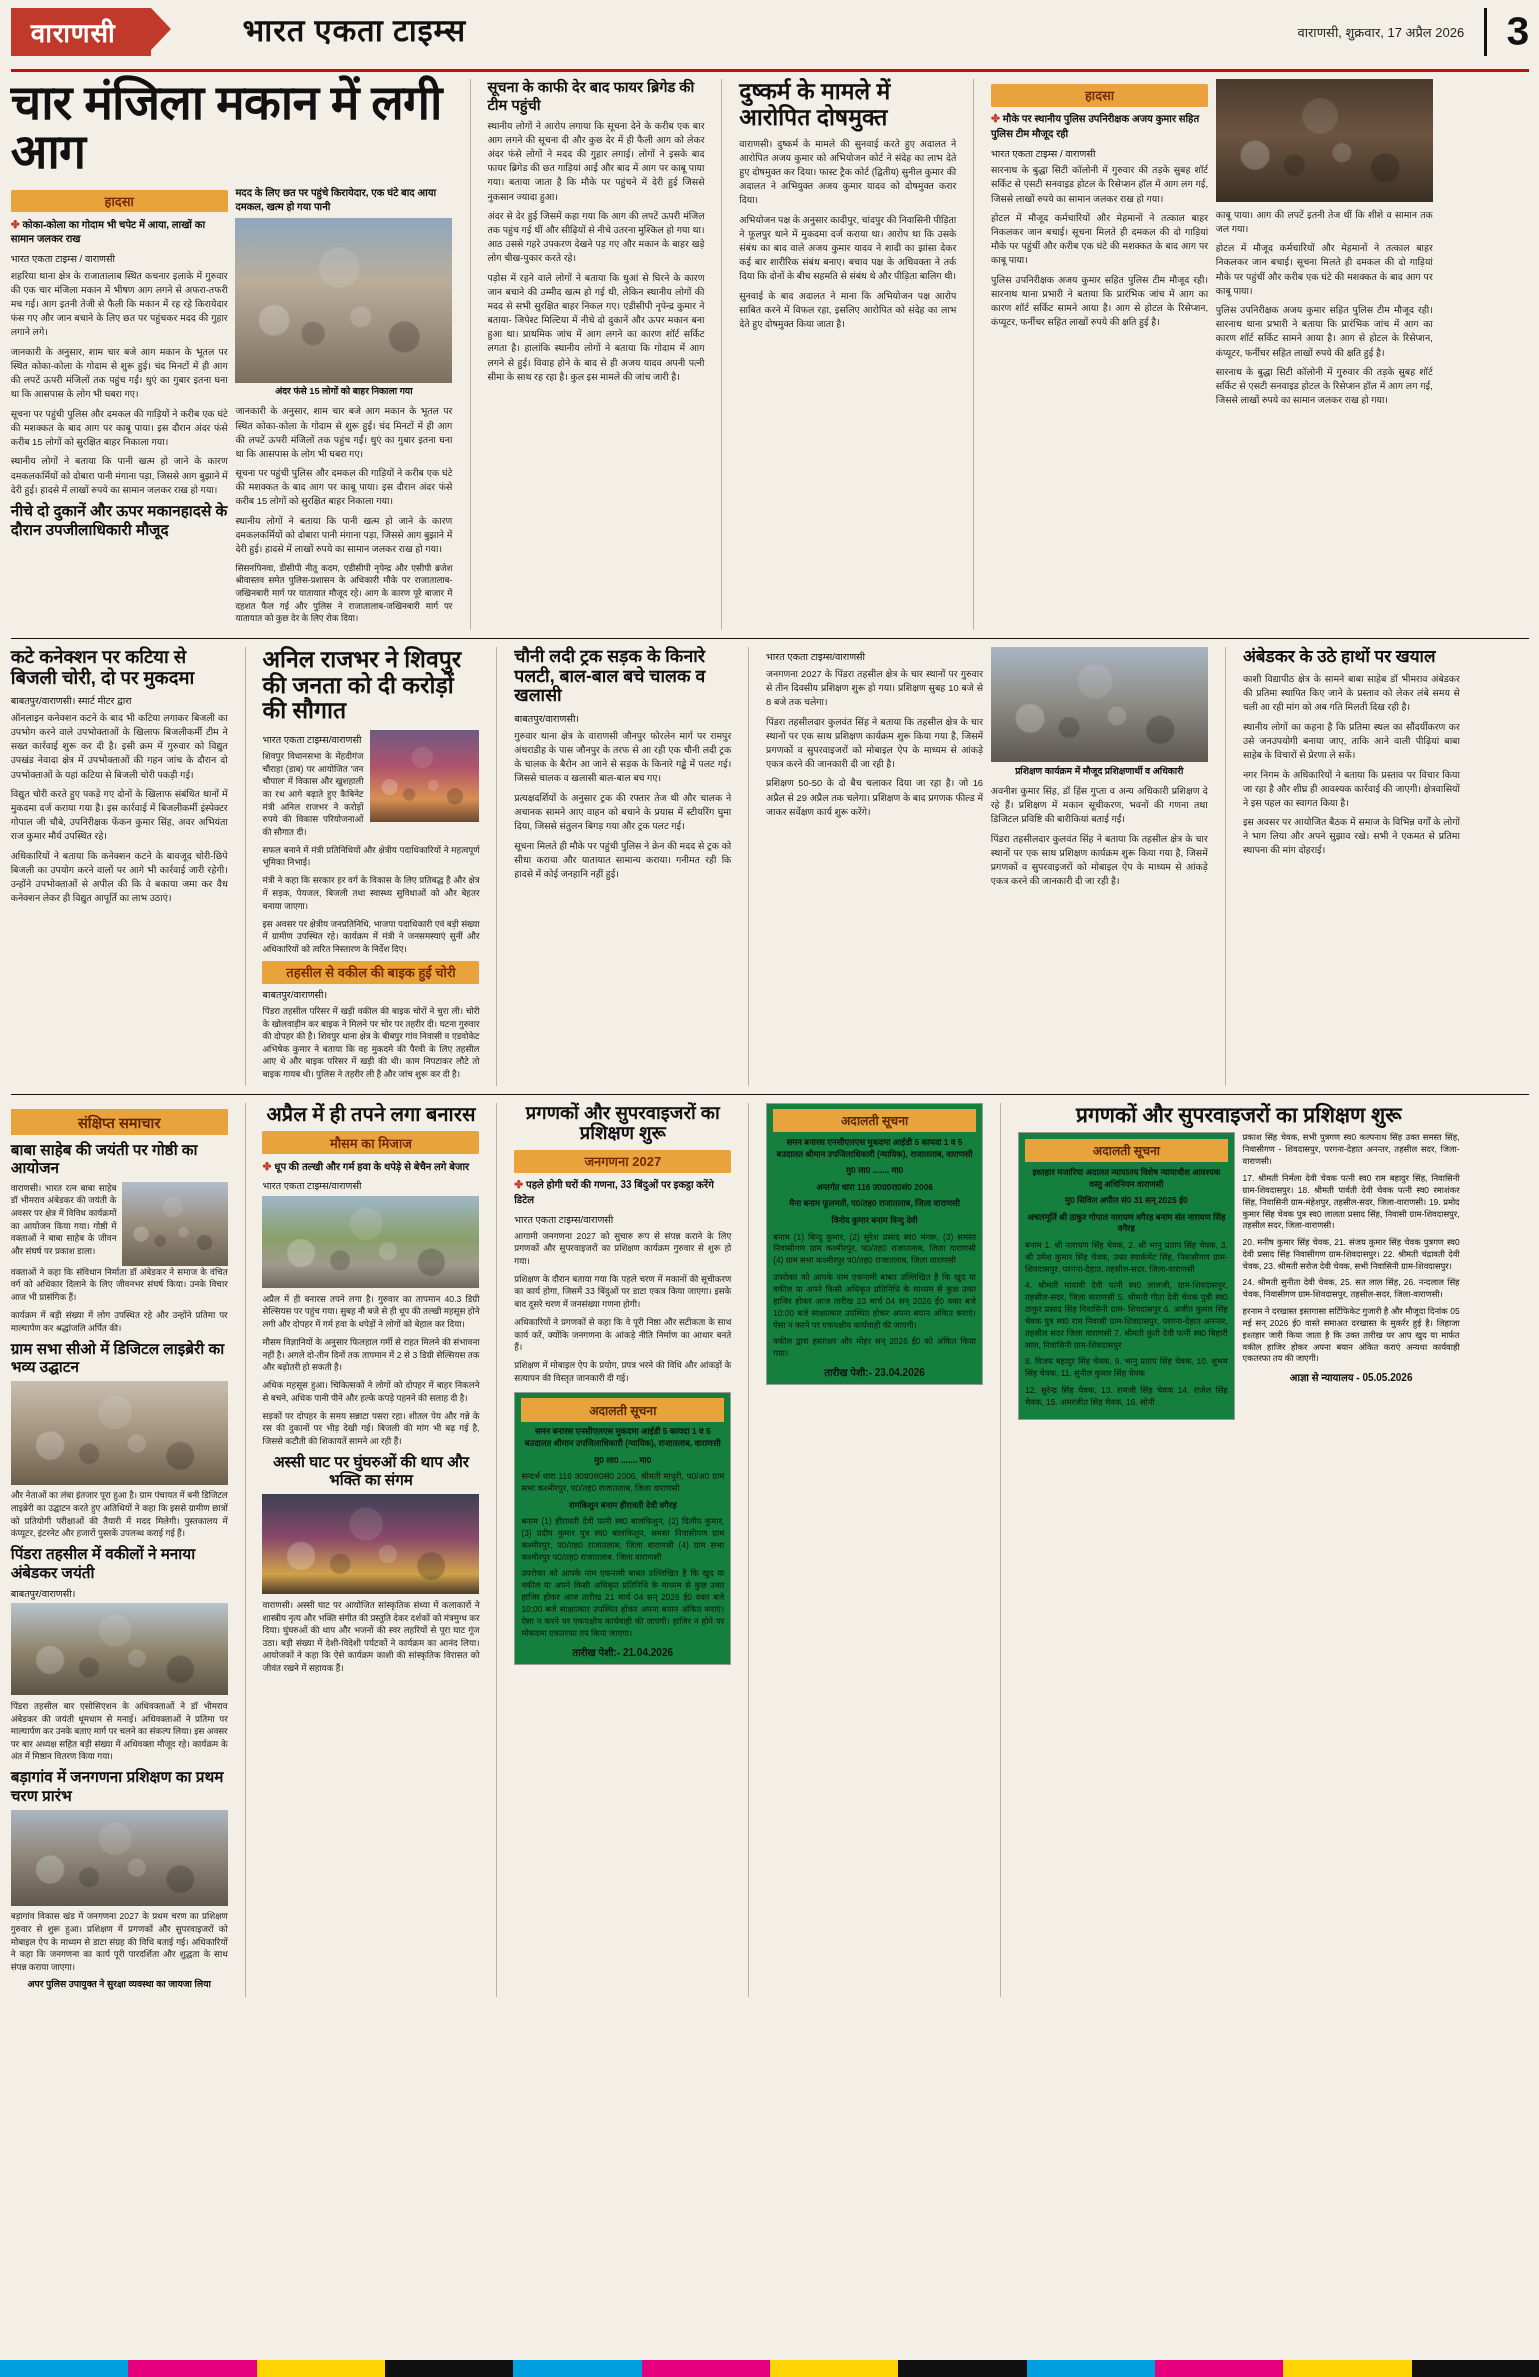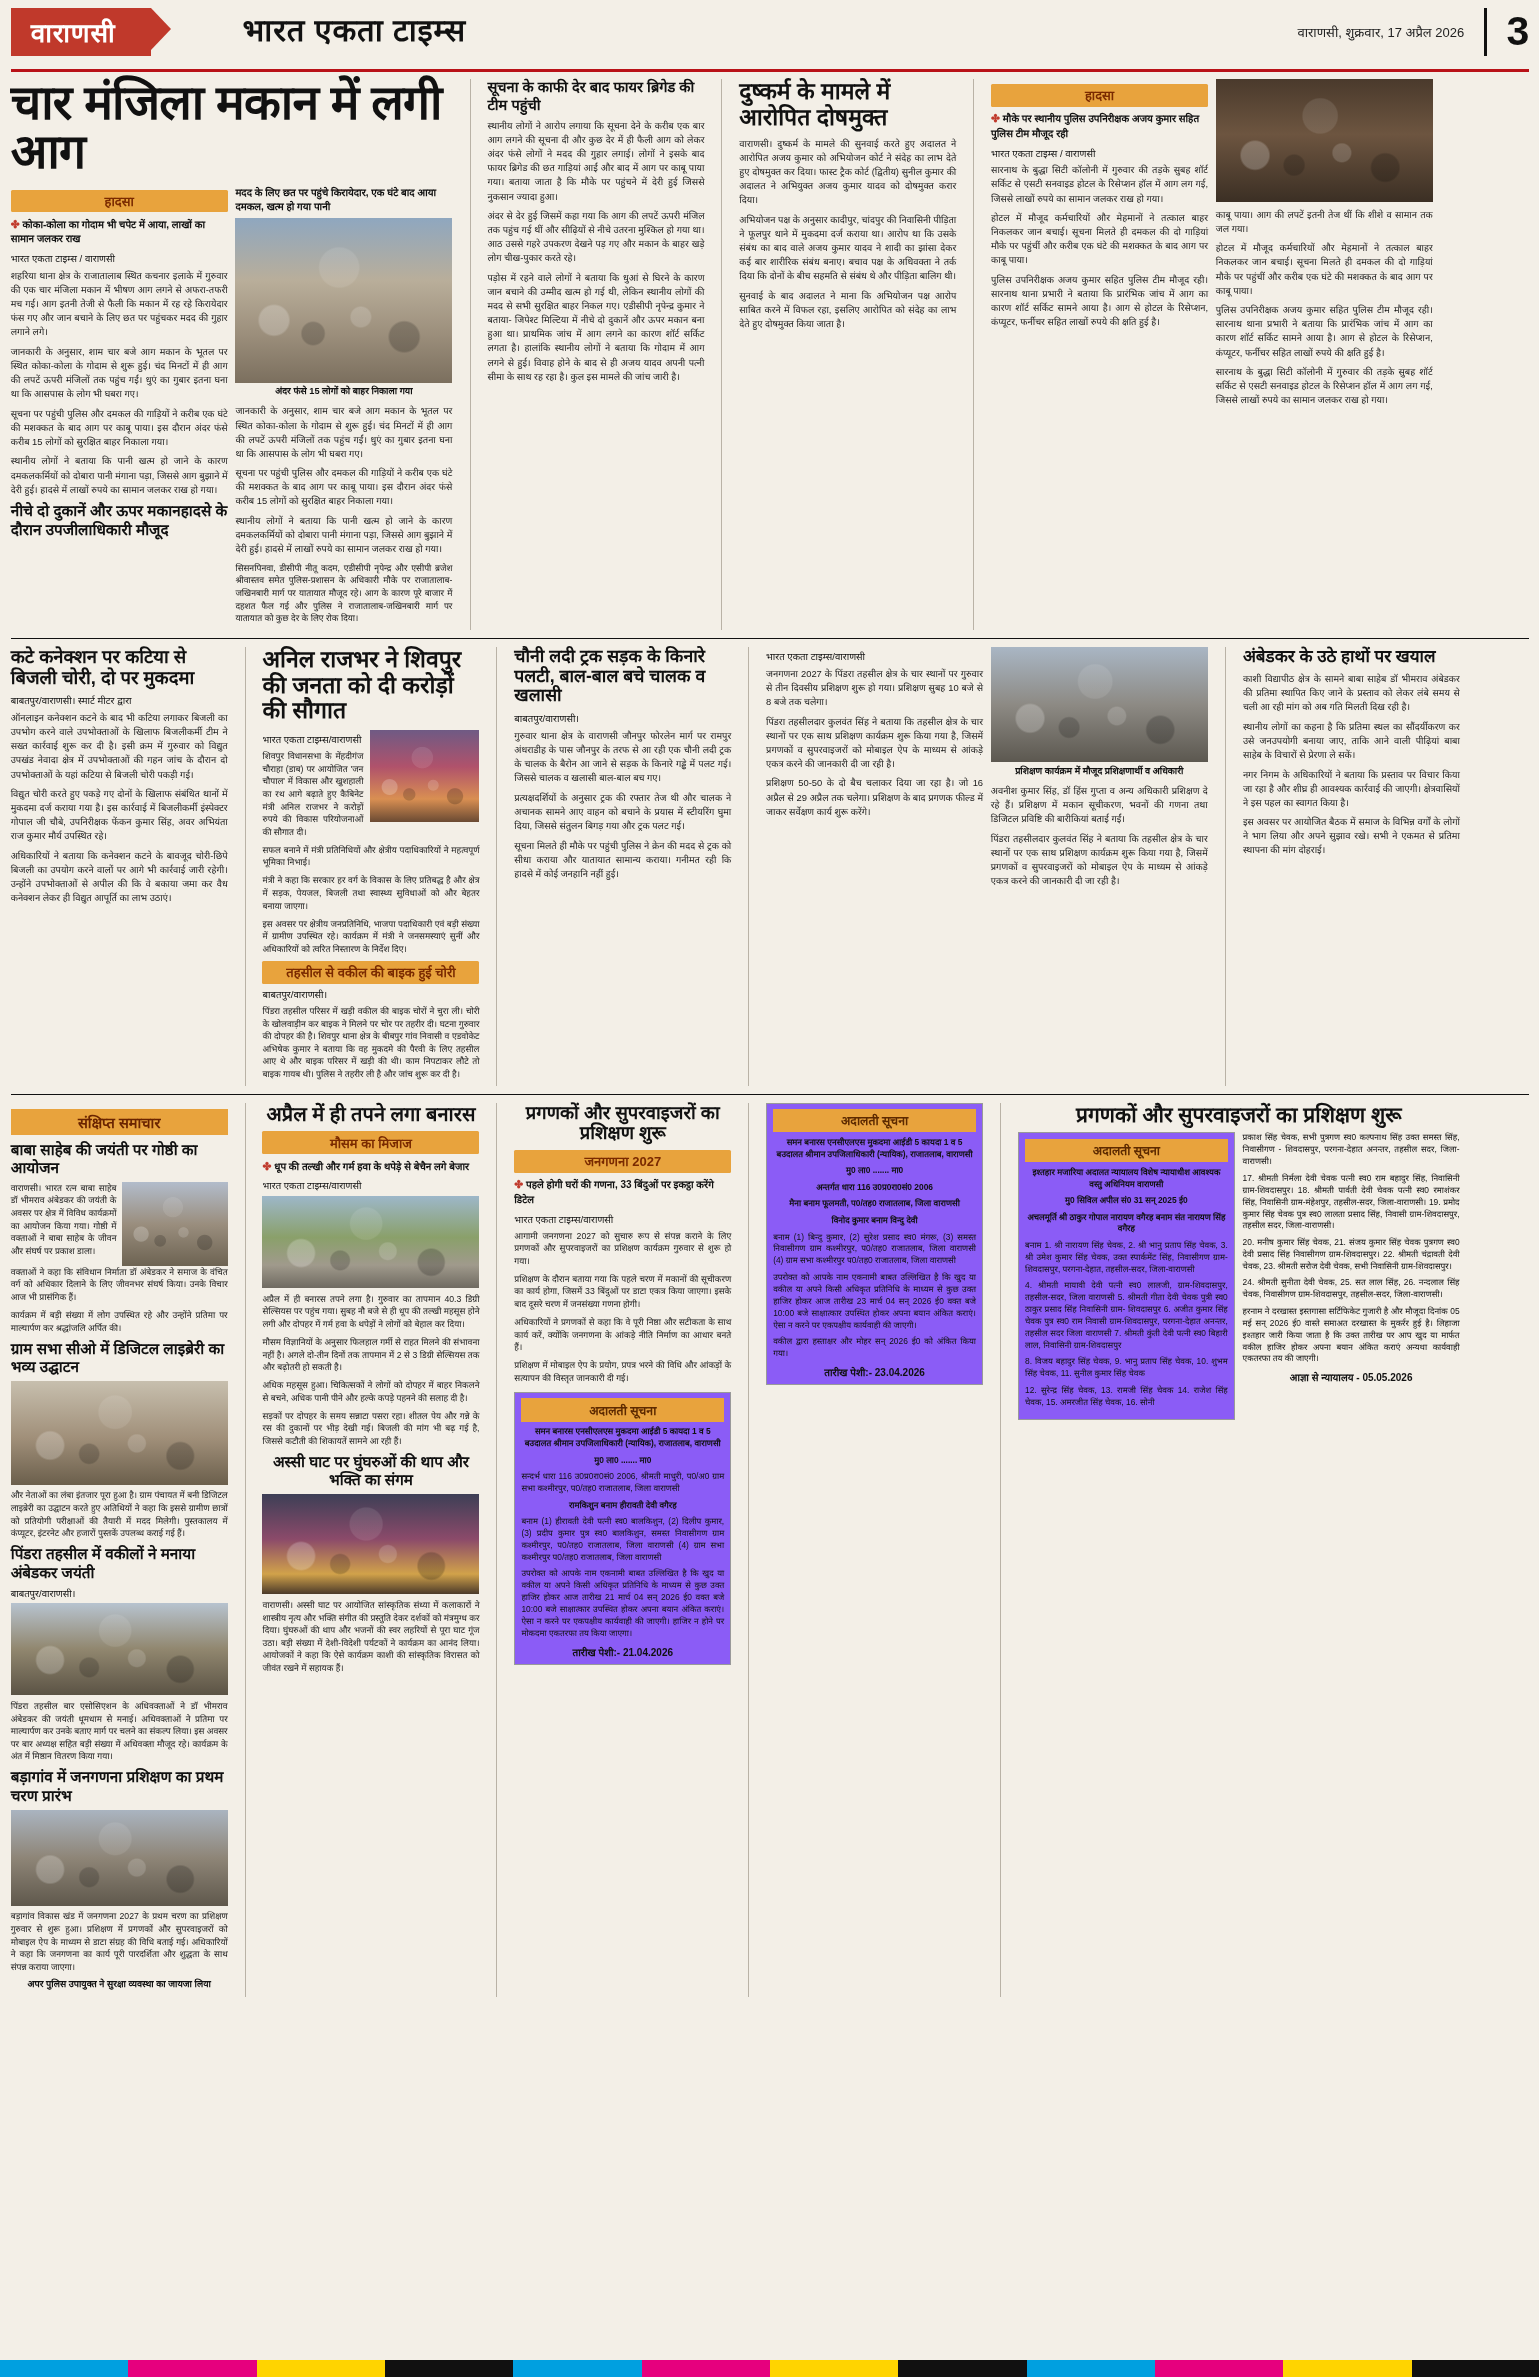--- a/index.html
+++ b/index.html
@@ -52,21 +52,21 @@
   .byline { font-size:9.6px; font-weight:normal; margin:3.1px 0 3.8px 0; }
   p.body { font-size:9.4px; line-height:1.5; text-align:justify; margin:0 0 5.4px 0; color:#1a1a1a; }
   p.body.small { font-size:8.7px; line-height:1.45; }
 
   .kicker {
     background:#e8a33d; color:#7a2a00; font-weight:bold; font-size:13px;
     text-align:center; padding:2.3px 0; margin:4.6px 0; border-radius:1.5px;
   }
   .bulletbox { font-size:10px; line-height:1.45; font-weight:bold; margin:3.8px 0 5.4px 0; }
   .bulletbox .star { color:#c0392b; font-size:10.7px; }
-  .boxed { border:0.8px solid #999; padding:5.4px 6.1px; margin-bottom:6.1px; background:#8b5cf6; }
+  .boxed { border:0.8px solid #999; padding:5.4px 6.1px; margin-bottom:6.1px; background:#15803d; }
   .caption { font-size:9.2px; font-weight:bold; text-align:center; margin:3.8px 0 6.1px 0; line-height:1.3; }
 
   
   .ph { width:100%; background:#c8c2b6; position:relative; overflow:hidden; }
   .ph.crowd { background:linear-gradient(180deg,#8fa7bf 0%,#b9ae9a 38%,#9c8f7c 70%,#7b6f5e 100%); }
   .ph.fire  { background:linear-gradient(180deg,#4a3a2c 0%,#6d5540 45%,#3b2f24 100%); }
   .ph.stage { background:linear-gradient(180deg,#6f5a84 0%,#b0526b 40%,#d98f52 75%,#6a4a33 100%); }
   .ph.meet  { background:linear-gradient(180deg,#a9b6c4 0%,#8d8a84 50%,#5c5850 100%); }
   .ph.road  { background:linear-gradient(180deg,#9db7c9 0%,#8aa06a 45%,#a09a8c 75%,#6f6a61 100%); }
   .ph.group { background:linear-gradient(180deg,#b2bccb 0%,#9a8e7e 50%,#6d6352 100%); }

